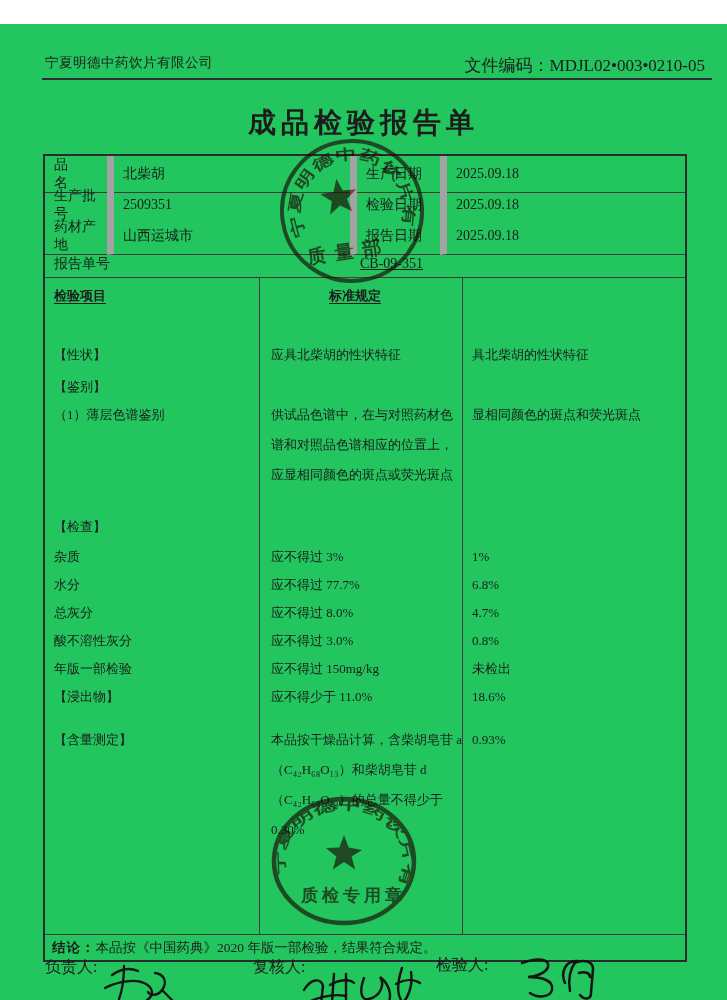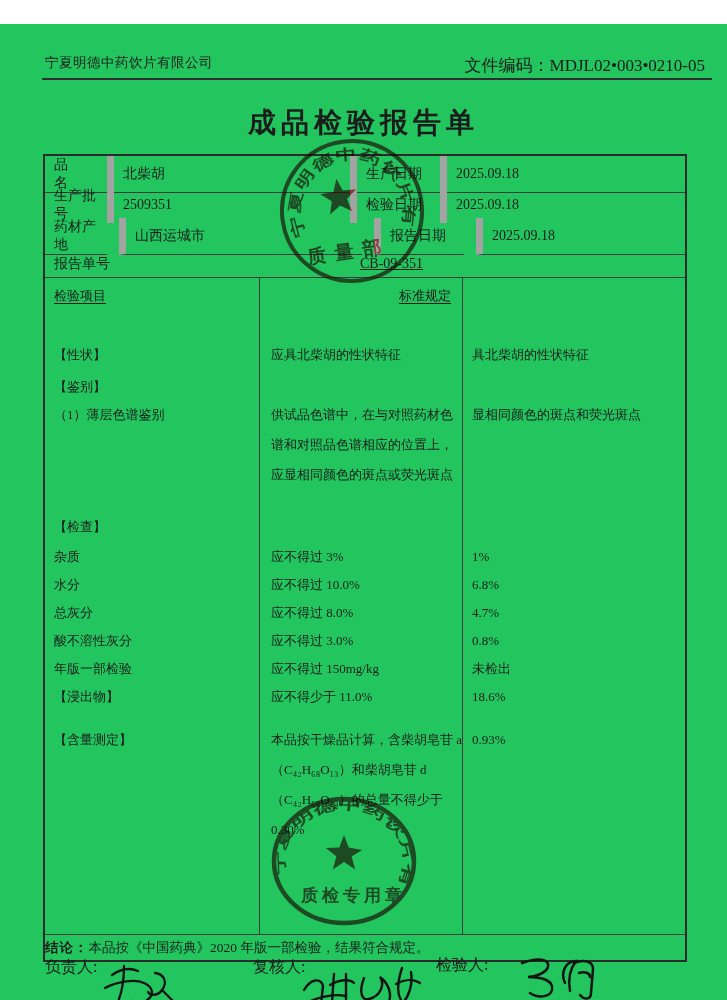--- a/index.html
+++ b/index.html
@@ -11,34 +11,34 @@
   .rule{position:absolute;left:42px;top:54px;width:670px;height:2px;background:#2e2e2e;}
   .title{position:absolute;left:0;top:80px;width:727px;text-align:center;
          font-size:28px;font-weight:bold;letter-spacing:5px;}
   
   .doc-table{position:absolute;left:43px;top:130px;width:640px;border:2px solid #2b2b2b;
              box-sizing:content-box;font-size:14px;}
   .igrid{display:grid;grid-template-columns:62px 243px 90px 1fr;}
   .igrid .c{padding:0 0 0 9px;display:flex;align-items:center;}
   .igrid .bl{border-left:7px solid #a3a3a3;}
   .igrid .bb{border-bottom:1px solid #3c3c3c;}
-  .r1{height:31px;} .r2{height:31px;} .r3{height:32px;gap:12px;}
+  .r1{height:31px;} .r2{height:31px;} .r3{height:32px;}
   .r4{position:relative;height:27px;line-height:27px;padding-left:9px;}
   .r4 .rno{position:absolute;left:315px;top:0;text-decoration:underline;}
   
   .mainsec{position:relative;height:656px;border-top:1px solid #3c3c3c;font-size:13px;}
   .vline{position:absolute;top:0;bottom:0;width:1px;background:#3c3c3c;}
   .trow{position:absolute;left:0;right:0;display:flex;line-height:30px;}
   .t1{width:205px;padding-left:9px;flex:none;}
   .t2{width:192px;padding-left:12px;flex:none;}
   .t3{flex:1;padding-left:9px;}
-  .th span{text-decoration:underline;text-underline-offset:3px;}
-  .th .t2,.th .t3{text-align:right;padding-left:0;}
-  
-  .concl{border-top:1px solid #3c3c3c;height:25px;line-height:25px;font-size:13.5px;}
+  .th span{text-decoration:underline;text-underline-offset:3px;font-weight:bold;}
+  .th .t2,.th .t3{text-align:center;padding-left:0;}
+  
+  .concl{border-top:1px solid #3c3c3c;height:25px;line-height:25px;padding-left:7px;font-size:13.5px;}
   .concl b{letter-spacing:1px;}
   
   .sigrow span{position:absolute;font-size:16px;}
   .sig-svg{position:absolute;}
   
   .stamp{position:absolute;mix-blend-mode:multiply;opacity:.85;}
 </style>
 </head>
 <body>
 
@@ -103,21 +103,21 @@
         <div class="t2"></div>
         <div class="t3"></div>
       </div>
       <div class="trow" style="top:264px">
         <div class="t1">杂质</div>
         <div class="t2">应不得过 3%</div>
         <div class="t3">1%</div>
       </div>
       <div class="trow" style="top:292px">
         <div class="t1">水分</div>
-        <div class="t2">应不得过 10.0%</div>
+        <div class="t2">应不得过 77.7%</div>
         <div class="t3">6.8%</div>
       </div>
       <div class="trow" style="top:320px">
         <div class="t1">总灰分</div>
         <div class="t2">应不得过 8.0%</div>
         <div class="t3">4.7%</div>
       </div>
       <div class="trow" style="top:348px">
         <div class="t1">酸不溶性灰分</div>
         <div class="t2">应不得过 3.0%</div>

